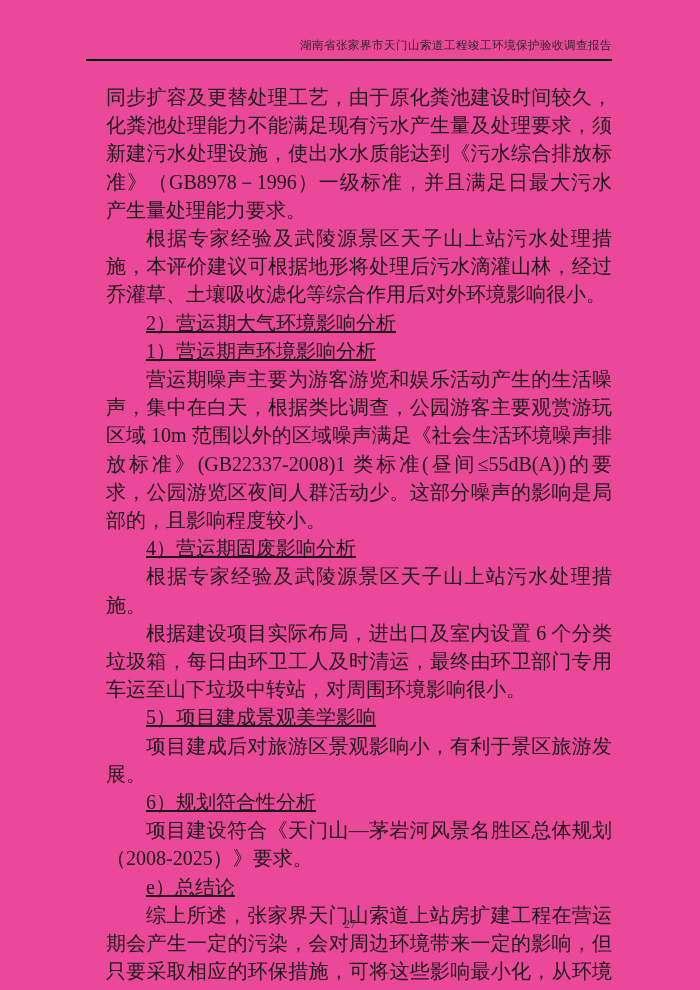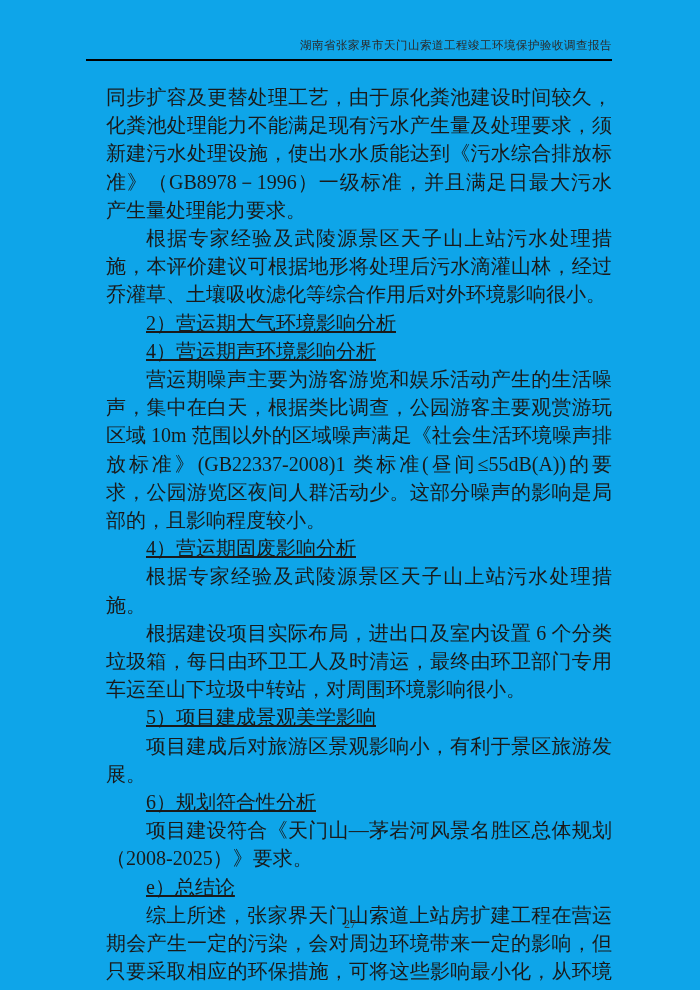--- a/index.html
+++ b/index.html
@@ -6,21 +6,21 @@
   html, body { margin: 0; padding: 0; }
   body {
     background: #ffffff;
     font-family: "Liberation Serif", "DejaVu Serif", serif;
   }
   .page {
     position: relative;
     width: 700px;
     height: 990px;
     margin: 0 auto;
-    background: #0ea5e9;
+    background: #ec4899;
     color: #1f1f1f;
     overflow: hidden;
   }
   .header {
     position: absolute;
     top: 38px;
     left: 86px;
     right: 88px;
     text-align: right;
     font-size: 11.5px;
@@ -64,21 +64,21 @@
 <body>
 
 <div class="page">
 
   <div class="header">湖南省张家界市天门山索道工程竣工环境保护验收调查报告</div>
 
   <div class="content">
     <p class="para no-indent">同步扩容及更替处理工艺，由于原化粪池建设时间较久，化粪池处理能力不能满足现有污水产生量及处理要求，须新建污水处理设施，使出水水质能达到《污水综合排放标准》（GB8978－1996）一级标准，并且满足日最大污水产生量处理能力要求。</p>
     <p class="para">根据专家经验及武陵源景区天子山上站污水处理措施，本评价建议可根据地形将处理后污水滴灌山林，经过乔灌草、土壤吸收滤化等综合作用后对外环境影响很小。</p>
     <p class="heading">2）营运期大气环境影响分析</p>
-    <p class="heading">4）营运期声环境影响分析</p>
+    <p class="heading">1）营运期声环境影响分析</p>
     <p class="para">营运期噪声主要为游客游览和娱乐活动产生的生活噪声，集中在白天，根据类比调查，公园游客主要观赏游玩区域 10m 范围以外的区域噪声满足《社会生活环境噪声排放标准》(GB22337-2008)1 类标准(昼间≤55dB(A))的要求，公园游览区夜间人群活动少。这部分噪声的影响是局部的，且影响程度较小。</p>
     <p class="heading">4）营运期固废影响分析</p>
     <p class="para">根据专家经验及武陵源景区天子山上站污水处理措施。</p>
     <p class="para">根据建设项目实际布局，进出口及室内设置 6 个分类垃圾箱，每日由环卫工人及时清运，最终由环卫部门专用车运至山下垃圾中转站，对周围环境影响很小。</p>
     <p class="heading">5）项目建成景观美学影响</p>
     <p class="para">项目建成后对旅游区景观影响小，有利于景区旅游发展。</p>
     <p class="heading">6）规划符合性分析</p>
     <p class="para">项目建设符合《天门山—茅岩河风景名胜区总体规划（2008-2025）》要求。</p>
     <p class="heading">e）总结论</p>
     <p class="para">综上所述，张家界天门山索道上站房扩建工程在营运期会产生一定的污染，会对周边环境带来一定的影响，但只要采取相应的环保措施，可将这些影响最小化，从环境保护的角度看，该工程建设可行。</p>

